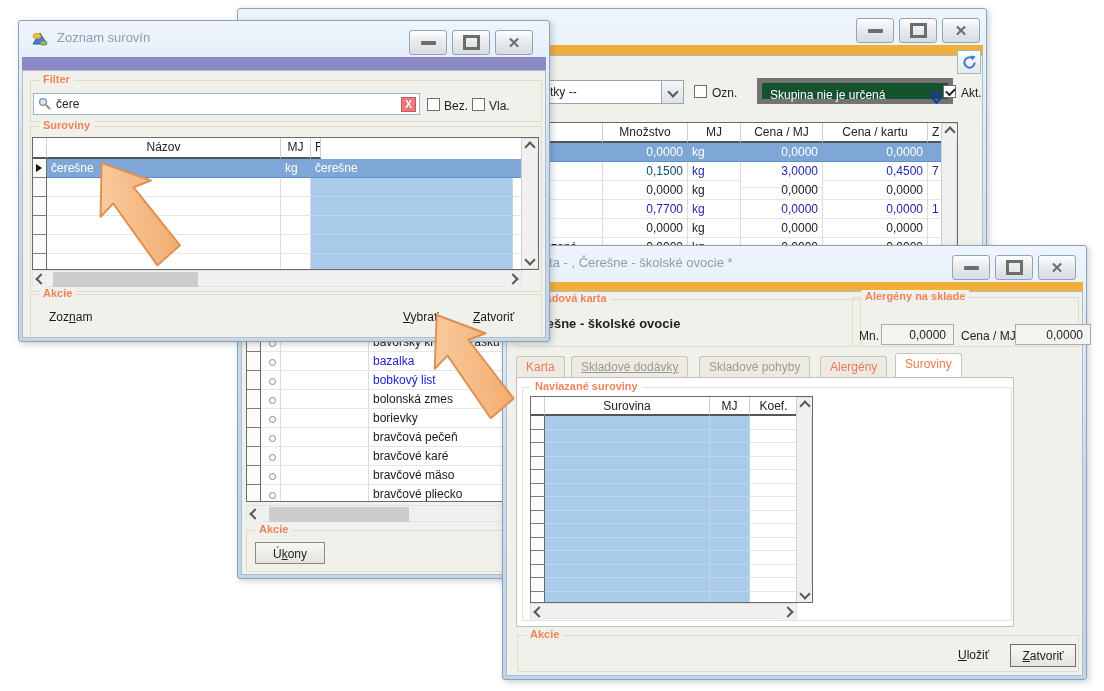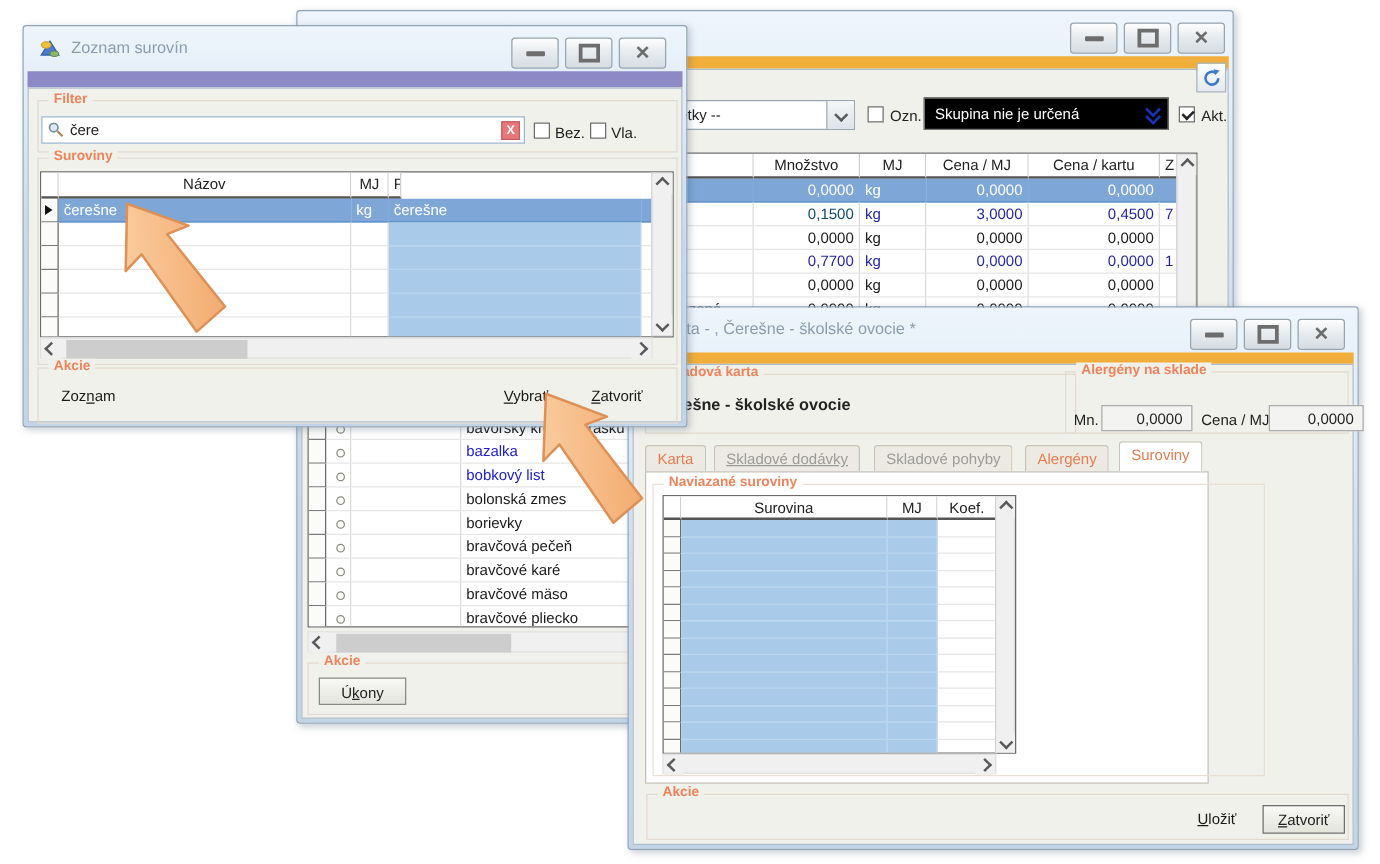--- a/index.html
+++ b/index.html
@@ -31,21 +31,21 @@
   .cb{position:absolute;width:13px;height:13px;background:#fff;border:1px solid #6E6E6E;box-sizing:border-box;}
   .cb .tick{position:absolute;left:2px;top:2px;width:7px;height:4px;
             border-left:2px solid #222;border-bottom:2px solid #222;transform:rotate(-45deg);}
   .chv{display:inline-block;width:6px;height:6px;border-left:2px solid #5A5A5A;border-bottom:2px solid #5A5A5A;}
   .chv.up{transform:rotate(135deg);} .chv.down{transform:rotate(-45deg);}
   .chv.left{transform:rotate(45deg);} .chv.right{transform:rotate(-135deg);}
   .combo{position:absolute;background:#fff;border:1px solid #9AA6B0;box-sizing:border-box;}
   .combo .val{position:absolute;left:5px;top:4px;white-space:nowrap;}
   .combo .btn{position:absolute;right:0;top:0;bottom:0;width:21px;background:linear-gradient(#F4F6F8,#DDE3E8);
               border-left:1px solid #9AA6B0;display:flex;align-items:center;justify-content:center;}
-  .bluefield{position:absolute;background:#000000;border:1px solid #737373;color:#FFFFFF;box-sizing:border-box;}
+  .bluefield{position:absolute;background:#14532d;border:5px solid #737373;color:#FFFFFF;box-sizing:border-box;margin-left:18px;}
   .bluefield .val{position:absolute;left:8px;top:5px;}
   .dblchv{position:absolute;width:12px;height:14px;}
   .dblchv i{position:absolute;left:2px;width:7px;height:7px;border-left:2px solid #1634B5;border-bottom:2px solid #1634B5;transform:rotate(-45deg);}
   .field{position:absolute;background:#F3F3F1;border:1px solid #ABABAB;box-sizing:border-box;
          text-align:right;padding:3px 7px 0 0;font-size:12px;color:#222;}
   .pbtn{position:absolute;border:1px solid #8A8A84;background:linear-gradient(#F8F8F5,#E4E4DD);
         text-align:center;box-sizing:border-box;color:#222;}
   .link{position:absolute;color:#1A1A1A;white-space:nowrap;cursor:default;}
   
   .tbl{position:absolute;background:#fff;border:1px solid #6A6A6A;box-sizing:border-box;overflow:hidden;}
@@ -144,21 +144,21 @@
               <div class="tcell num sel" style="width: 105px; height: 19px; color: rgb(255, 255, 255);">0,0000</div>
               <div class="tcell sel" style="width: 14px; height: 19px; color: rgb(255, 255, 255);"></div>
             </div>
             <div class="trow" style="height: 19px;">
               <div class="tcell mcell" style="width: 14px; height: 19px;"></div>
               <div class="tcell " style="width: 20px; height: 19px;"></div>
               <div class="tcell " style="width: 88px; height: 19px;"></div>
               <div class="tcell " style="width: 234px; height: 19px; color: rgb(36, 36, 170);"></div>
               <div class="tcell num" style="width: 85px; height: 19px; color: #0c4a6e;">0,1500</div>
               <div class="tcell " style="width: 53px; height: 19px; color: rgb(36, 36, 170);">kg</div>
-              <div class="tcell num" style="width: 82px; height: 19px; color: rgb(36, 36, 170);">3,0000</div>
+              <div class="tcell num" style="width: 82px; height: 26px; color: rgb(36, 36, 170);">3,0000</div>
               <div class="tcell num" style="width: 105px; height: 19px; color: rgb(36, 36, 170);">0,4500</div>
               <div class="tcell " style="width: 14px; height: 19px; color: rgb(36, 36, 170);">7</div>
             </div>
             <div class="trow" style="height: 19px;">
               <div class="tcell mcell" style="width: 14px; height: 19px;"></div>
               <div class="tcell " style="width: 20px; height: 19px;"></div>
               <div class="tcell " style="width: 88px; height: 19px;"></div>
               <div class="tcell " style="width: 234px; height: 19px; color: rgb(26, 26, 26);"></div>
               <div class="tcell num" style="width: 85px; height: 19px; color: rgb(26, 26, 26);">0,0000</div>
               <div class="tcell " style="width: 53px; height: 19px; color: rgb(26, 26, 26);">kg</div>
@@ -412,21 +412,21 @@
         <div class="field" style="left:162px;top:26px;width:76px;height:21px;">0,0000</div>
       </div>
 
       <div style="position:absolute;left:9px;top:64px;height:22px;" id="karta-tabs">
           <div class="tab orange" style="left: 0px;">Karta</div>
           <div class="tab" style="left: 55px; text-decoration: underline;">Skladové dodávky</div>
           <div class="tab" style="left: 183px;">Skladové pohyby</div>
           <div class="tab orange" style="left: 304px;">Alergény</div>
           <div class="tab active" style="left: 379px;">Suroviny</div>
         </div>
-      <div class="tabpage" style="left:9px;top:85px;width:451px;height:250px;z-index:1;">
+      <div class="tabpage" style="left:9px;top:85px;width:498px;height:250px;z-index:1;">
         <div class="group" style="position:absolute;left:5px;top:9px;width:488px;height:232px;border-color:#EADFD2;">
           <span class="gcap onwhite">Naviazané suroviny</span>
         </div>
 
         <div class="tbl" style="left:13px;top:18px;width:283px;height:207px;">
           <div id="suroviny-table">
               <div class="trow thead" style="height: 19px;">
                 <div class="tcell mcell" style="width: 14px; height: 19px;"></div>
                 <div class="tcell " style="width: 165px; height: 19px;">Surovina</div>
                 <div class="tcell " style="width: 40px; height: 19px;">MJ</div>

